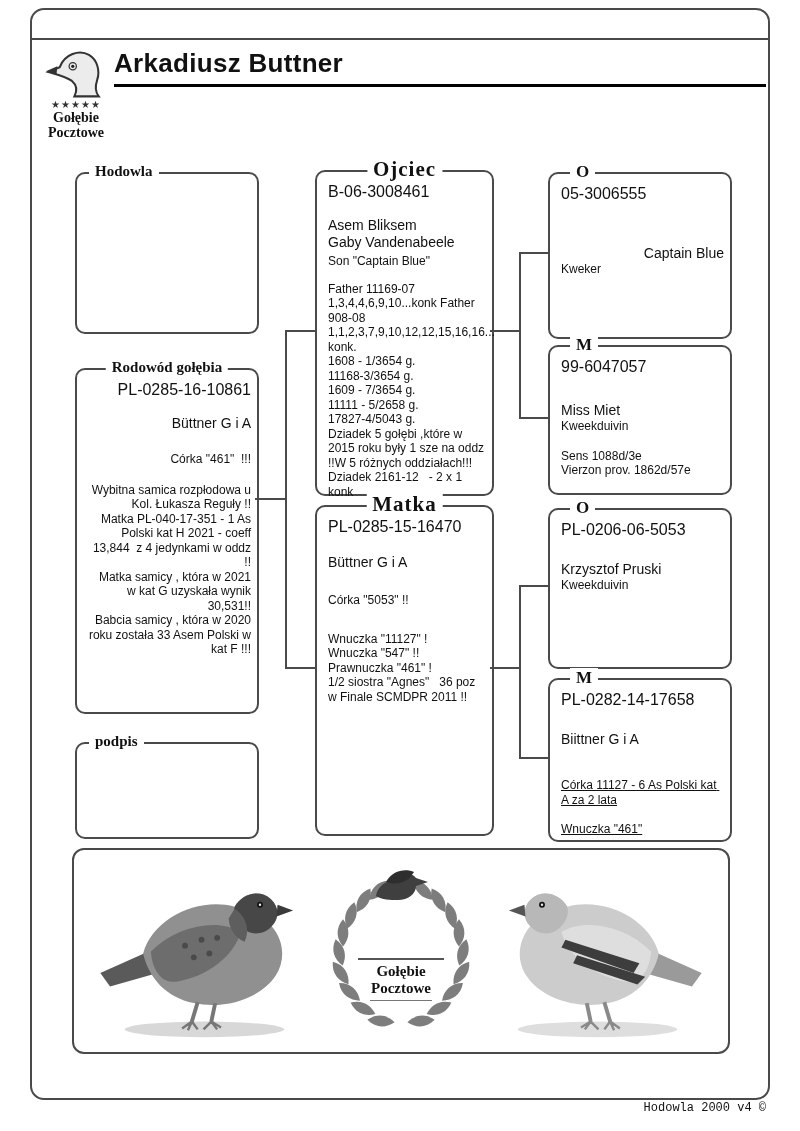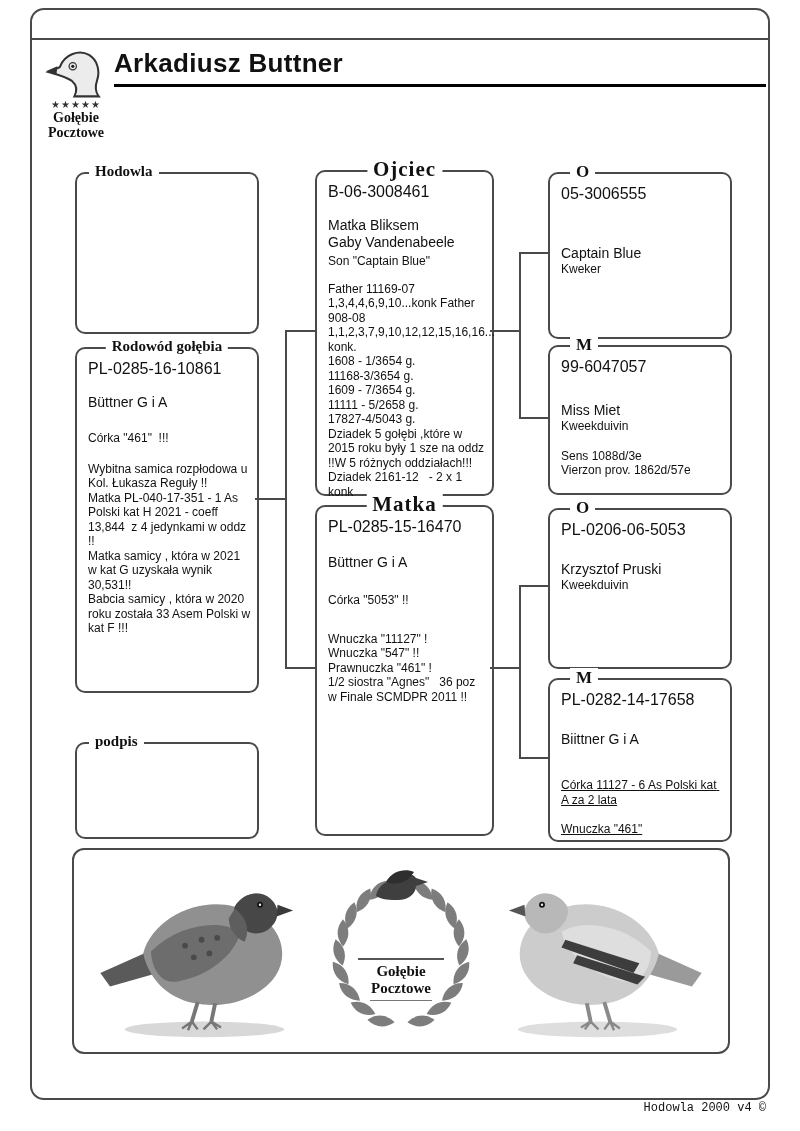--- a/index.html
+++ b/index.html
@@ -67,42 +67,42 @@
     <div class="brand">Pocztowe</div>
   </div>
 
   <div class="breeder-name">Arkadiusz Buttner</div>
   <div class="name-underline"></div>
 
   <div class="box" style="left:75px; top:172px; width:180px; height:158px;">
     <span class="legend l">Hodowla</span>
   </div>
 
-  <div class="box" style="left:75px; top:347px; width:180px; height:342px;">
+  <div class="box" style="left:75px; top:368px; width:180px; height:342px;text-align:right;">
     <span class="legend c">Rodowód gołębia</span>
     <div class="bc">
       <div class="ring">PL-0285-16-10861</div>
       <div class="nm" style="margin-top:16px;">Büttner G i A</div>
       <div class="sm" style="margin-top:20px;">Córka "461"  !!!</div>
       <div class="sm" style="margin-top:16px;">Wybitna samica rozpłodowa u Kol. Łukasza Reguły !!
 Matka PL-040-17-351 - 1 As Polski kat H 2021 - coeff 13,844  z 4 jedynkami w oddz !!
 Matka samicy , która w 2021 w kat G uzyskała wynik 30,531!!
 Babcia samicy , która w 2020 roku została 33 Asem Polski w kat F !!!</div>
     </div>
   </div>
 
   <div class="box" style="left:75px; top:742px; width:180px; height:93px;">
     <span class="legend l">podpis</span>
   </div>
 
   <div class="box" style="left:315px; top:170px; width:175px; height:322px;">
     <span class="legend c xl">Ojciec</span>
     <div class="bc">
       <div class="ring">B-06-3008461</div>
-      <div class="nm" style="margin-top:16px;">Matka Bliksem
+      <div class="nm" style="margin-top:16px;">Asem Bliksem
 Gaby Vandenabeele</div>
       <div class="sm" style="margin-top:3px;">Son "Captain Blue"</div>
       <div class="sm" style="margin-top:13px;">Father 11169-07
 1,3,4,4,6,9,10...konk Father 908-08
 1,1,2,3,7,9,10,12,12,15,16,16... konk.
 1608 - 1/3654 g.
 11168-3/3654 g.
 1609 - 7/3654 g.
 11111 - 5/2658 g.
 17827-4/5043 g.
@@ -121,21 +121,21 @@
 Wnuczka "547" !!
 Prawnuczka "461" !
 1/2 siostra "Agnes"   36 poz w Finale SCMDPR 2011 !!</div>
     </div>
   </div>
 
   <div class="box" style="left:548px; top:172px; width:180px; height:163px;">
     <span class="legend gp">O</span>
     <div class="bc">
       <div class="ring">05-3006555</div>
-      <div class="nm" style="margin-top:42px;">Captain Blue</div>
+      <div class="nm" style="margin-top:42px;text-align:right;">Captain Blue</div>
       <div class="sm">Kweker</div>
     </div>
   </div>
 
   <div class="box" style="left:548px; top:345px; width:180px; height:146px;">
     <span class="legend gp">M</span>
     <div class="bc">
       <div class="ring">99-6047057</div>
       <div class="nm" style="margin-top:26px;">Miss Miet</div>
       <div class="sm">Kweekduivin</div>

